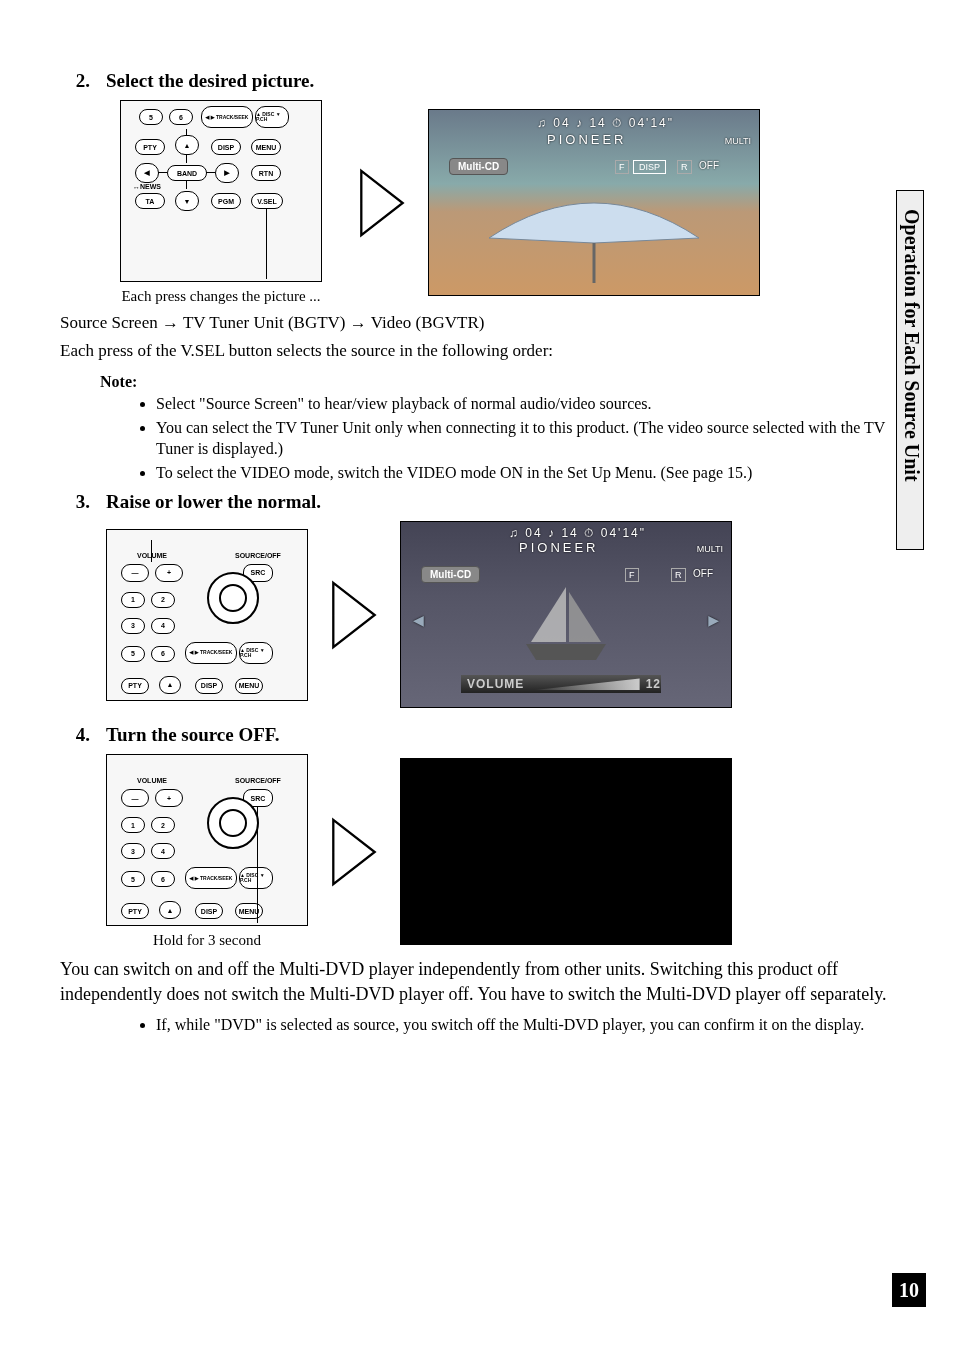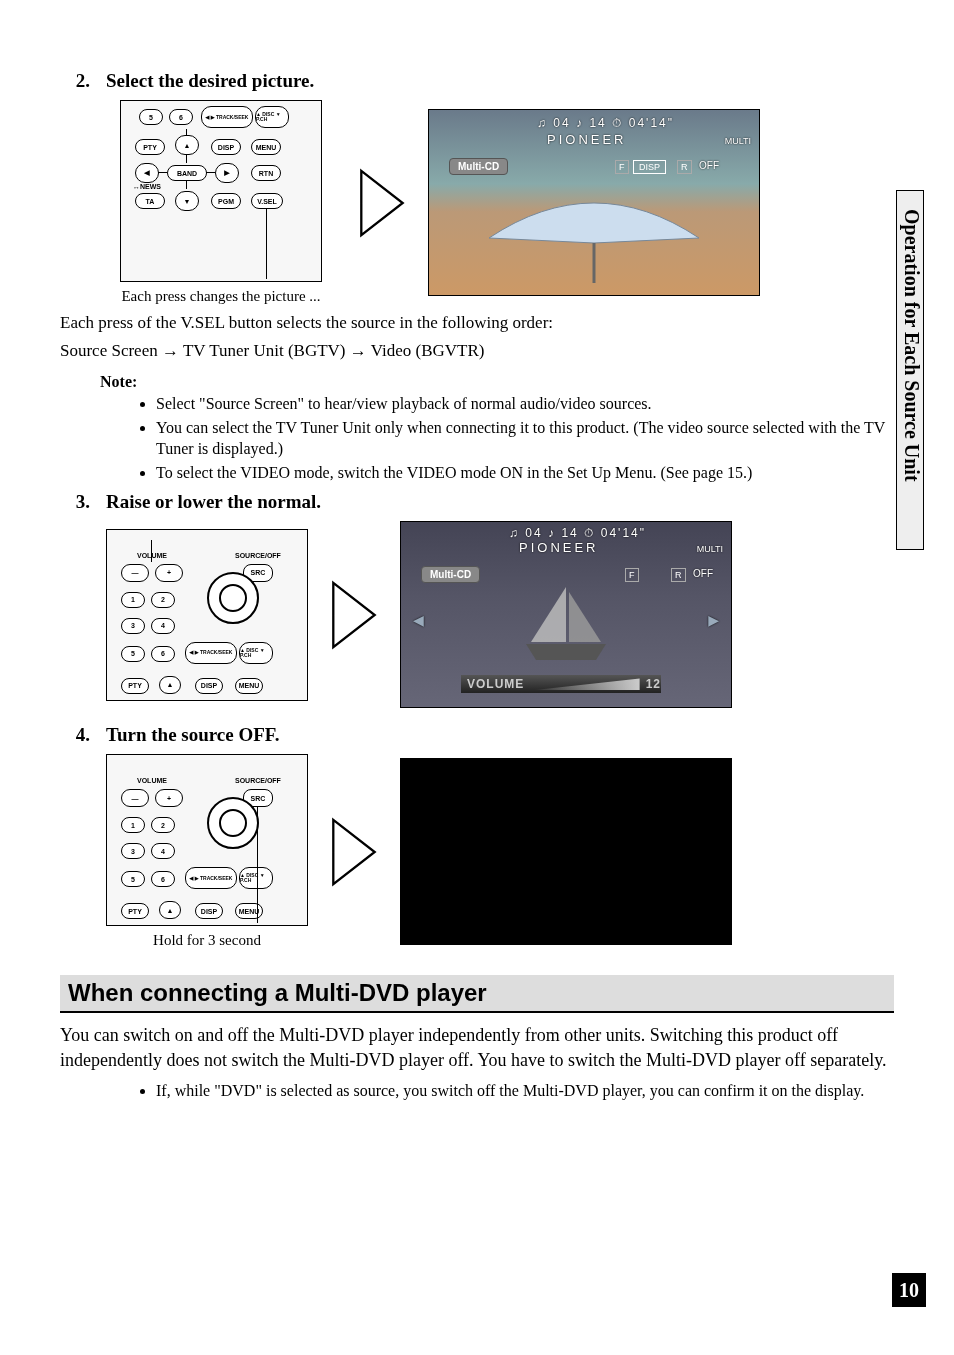--- a/index.html
+++ b/index.html
@@ -284,28 +284,28 @@
 
           <svg style="position:absolute;left:40px;top:78px;width:250px;height:100px;" viewBox="0 0 250 100">
             <path d="M20 50 Q125 -20 230 50 L125 55 Z" fill="#cde" stroke="#789" stroke-width="1"></path>
             <line x1="125" y1="55" x2="125" y2="95" stroke="#666" stroke-width="3"></line>
           </svg>
         </div>
       </div>
     </div>
   </div>
 
-  <p class="para block-indent">Each press of the V.SEL button selects the source in the following order:</p>
   <p class="para block-indent">
     <span>Source Screen</span>
     <span class="arrow-inline">→</span>
     <span>TV Tuner Unit (BGTV)</span>
     <span class="arrow-inline">→</span>
     <span>Video (BGVTR)</span>
   </p>
+  <p class="para block-indent">Each press of the V.SEL button selects the source in the following order:</p>
 
   <div class="note-header">Note:</div>
   <ul class="notes">
     <li>Select "Source Screen" to hear/view playback of normal audio/video sources.</li>
     <li>You can select the TV Tuner Unit only when connecting it to this product. (The video source selected with the TV Tuner is displayed.)</li>
     <li>To select the VIDEO mode, switch the VIDEO mode ON in the Set Up Menu. (See page 15.)</li>
   </ul>
 
   <div class="step-wrap" style="margin-top:6px;">
     <div class="step-num step-title">3.</div>
@@ -404,19 +404,18 @@
         <div class="arrow-slot">
           <svg class="arrow-big" viewBox="0 0 40 60">
               <polygon points="2,2 38,30 2,58" fill="none" stroke="#000" stroke-width="2"></polygon>
             </svg>
         </div>
         <div class="screen-box-black"></div>
       </div>
     </div>
   </div>
 
-  <div class="section-heading">When connecting a Multi-DVD player</div>
   <p class="para" style="font-size:18px;line-height:1.35;">You can switch on and off the Multi-DVD player independently from other units. Switching this product off independently does not switch the Multi-DVD player off. You have to switch the Multi-DVD player off separately.</p>
   <ul class="sub-bullets">
     <li>If, while "DVD" is selected as source, you switch off the Multi-DVD player, you can confirm it on the display.</li>
   </ul>
 
 </div>
 
 </body></html>

